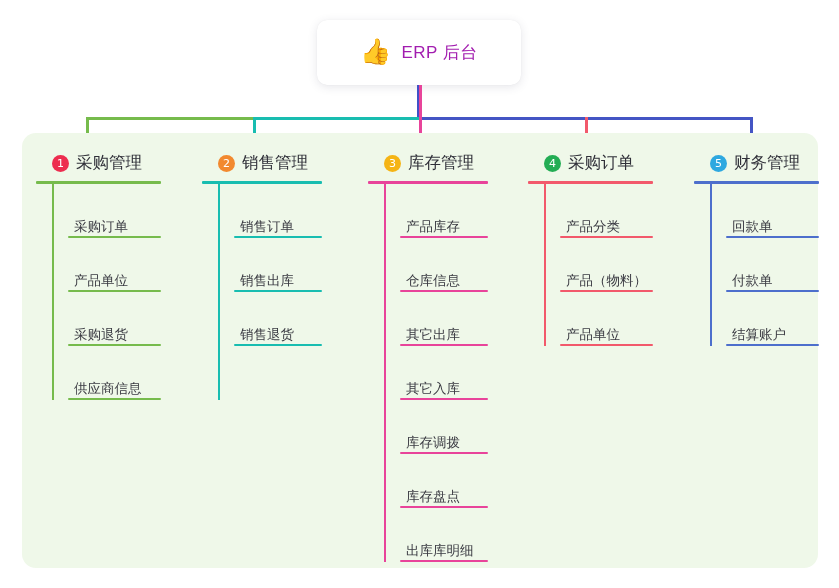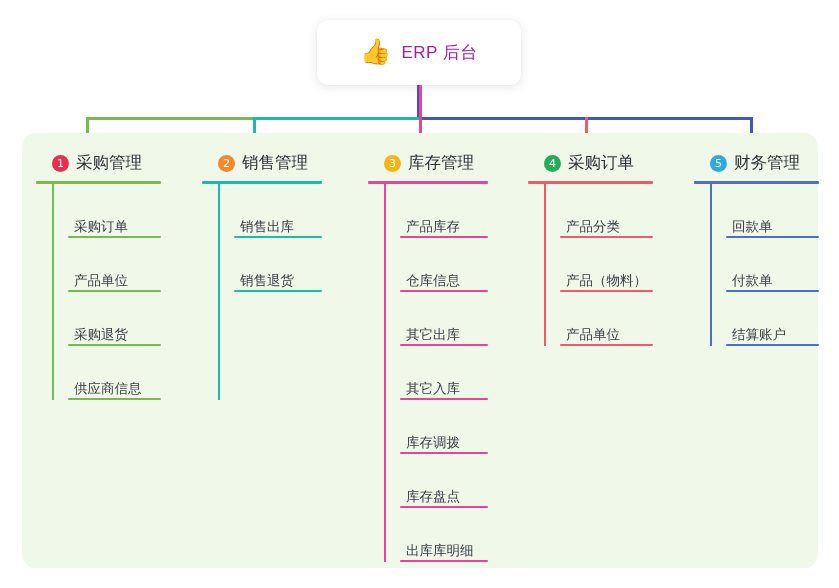--- a/index.html
+++ b/index.html
@@ -165,20 +165,24 @@
     </div>
     <div class="col" style="left: 202px; top: 148px; width: 120px;">
       <div class="col-head">
         <span class="badge" style="background: rgb(242, 137, 47);">2</span>
         <span class="col-title">销售管理</span>
       </div>
       <div class="head-rule" style="background: rgb(24, 189, 176); width: 120px;"></div>
       <div class="items">
         <div class="spine" style="background: rgb(24, 189, 176); height: 216px;"></div>
         <div class="item">
+          <span class="item-label">销售订单</span>
+          <div class="item-rule" style="background: rgb(24, 189, 176); width: 88px;"></div>
+        </div>
+        <div class="item">
           <span class="item-label">销售出库</span>
           <div class="item-rule" style="background: rgb(24, 189, 176); width: 88px;"></div>
         </div>
         <div class="item">
           <span class="item-label">销售退货</span>
           <div class="item-rule" style="background: rgb(24, 189, 176); width: 88px;"></div>
         </div>
       </div>
     </div>
     <div class="col" style="left: 368px; top: 148px; width: 120px;">

